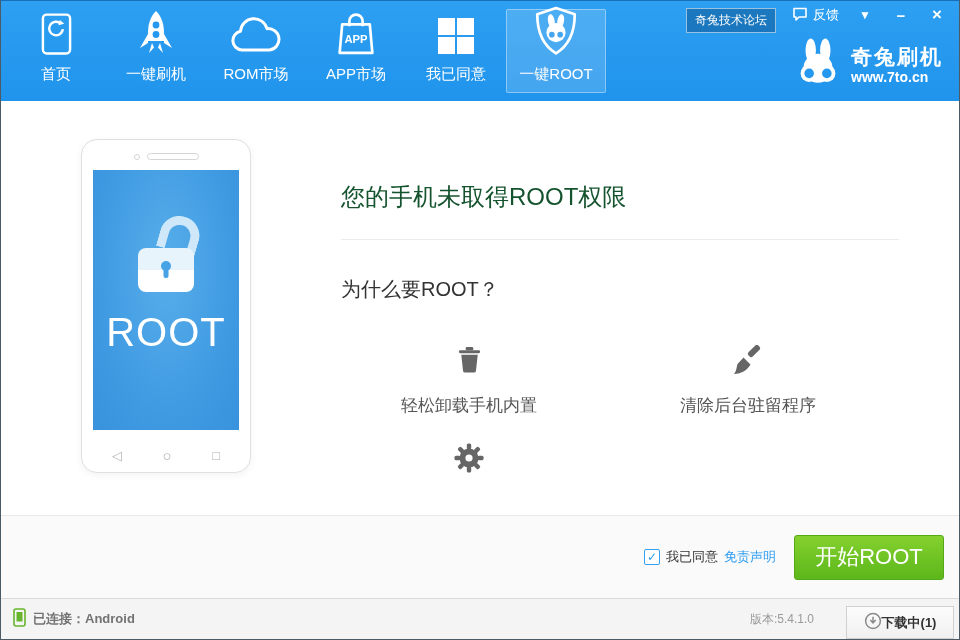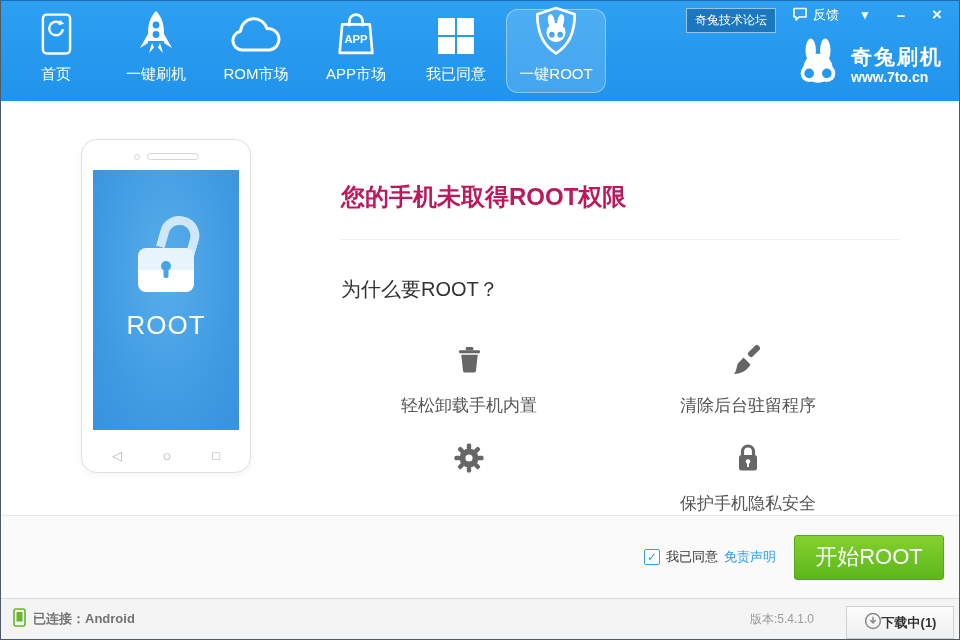--- a/index.html
+++ b/index.html
@@ -10,21 +10,21 @@
 
   
   .header { position:relative; height:100px; flex:0 0 100px;
             background:linear-gradient(#2da0f2,#2093ec); }
   .tabs { position:absolute; left:5px; top:0; height:100px; display:flex; }
   .tab { width:100px; height:84px; margin-top:8px; display:flex; flex-direction:column;
          align-items:center; justify-content:flex-end; padding-bottom:8px; gap:9px;
          color:#fff; font-size:15px; cursor:default; border:1px solid transparent; }
   .tab .ticon { height:48px; display:flex; align-items:flex-end; justify-content:center; }
   .tab.active { background:rgba(255,255,255,0.16); border:1px solid rgba(255,255,255,0.38);
-                border-radius:12px; }
+                border-radius:2px; }
   .winctl { position:absolute; top:0; right:0; height:28px; display:flex; align-items:center;
             gap:16px; padding-right:12px; color:#fff; }
   .forum-badge { background:rgba(6,62,116,0.40); border:1px solid rgba(255,255,255,0.55);
                  font-size:12px; padding:3px 8px; margin-top:10px; }
   .feedback { display:flex; align-items:center; gap:5px; font-size:13px; }
   .ctl-glyph { font-size:12px; width:20px; text-align:center; }
   .ctl-glyph.close { font-size:17px; font-weight:bold; }
   .ctl-glyph.minim { font-size:15px; font-weight:bold; }
   .brand { position:absolute; right:16px; top:36px; display:flex; align-items:center; gap:9px; color:#fff; }
   .brand-name { font-size:21px; font-weight:bold; letter-spacing:2px; line-height:1.15; }
@@ -45,27 +45,27 @@
   .shackle { position:absolute; right:-6px; top:-32px; width:40px; height:36px;
              border:9px solid #cfe8f9; border-bottom:none; border-radius:20px 20px 0 0;
              transform:rotate(16deg); }
   .lockbody { position:absolute; inset:0; border-radius:8px;
               background:linear-gradient(180deg,#e8f4fc 50%,#ffffff 50%); }
   .keyhole { position:absolute; left:50%; top:13px; transform:translateX(-50%);
              width:10px; height:10px; border-radius:50%; background:#47a3e6; }
   .keystem { position:absolute; left:50%; top:21px; transform:translateX(-50%);
              width:5px; height:9px; background:#47a3e6; border-radius:0 0 2px 2px; }
   .screen-label { position:absolute; left:0; right:0; top:140px; text-align:center;
-                  color:#fff; font-size:26px; letter-spacing:1px; }
+                  color:#fff; font-size:40px; letter-spacing:1px; }
   .phone-nav { position:absolute; bottom:9px; left:0; right:0; display:flex;
                justify-content:space-between; padding:0 30px; color:#b3b3b3; align-items:center; }
   .phone-nav span { font-size:13px; line-height:1; }
 
   .content { position:absolute; left:340px; top:0; right:60px; }
-  .page-title { margin-top:80px; font-size:24px; font-weight:bold; color:#be185d; }
+  .page-title { margin-top:80px; font-size:24px; font-weight:normal; color:#14532d; }
   .divider { margin-top:26px; height:1px; background:#ececec; }
   .why-title { margin-top:36px; font-size:20px; color:#333; }
   .features { margin-top:42px; display:grid; grid-template-columns:256px 1fr; row-gap:26px; }
   .feature { display:flex; align-items:center; gap:15px;flex-direction:column; }
   .feature-label { font-size:17px; color:#555; }
 
   
   .action-bar { height:83px; flex:0 0 83px; background:#fafafa; border-top:1px solid #e9e9e9;
                 display:flex; align-items:center; justify-content:flex-end; padding-right:15px; }
   .agree { display:flex; align-items:center; gap:6px; margin-right:18px; font-size:13px; }
@@ -269,31 +269,20 @@
                 <rect x="12.8" y="0.5" width="4.4" height="6" rx="1.5" transform="rotate(225 15 15)"></rect>
                 <rect x="12.8" y="0.5" width="4.4" height="6" rx="1.5" transform="rotate(270 15 15)"></rect>
                 <rect x="12.8" y="0.5" width="4.4" height="6" rx="1.5" transform="rotate(315 15 15)"></rect>
                 <circle cx="15" cy="15" r="9.5"></circle>
               </g>
               <circle cx="15" cy="15" r="3.6" fill="#fff"></circle>
             </svg>
           </span>
         </div>
 
-        <div class="feature">
-          <span>
-            <svg width="30" height="30" viewBox="0 0 30 30">
-              <path d="M9.5 13 v-4.5 a5.5 5.5 0 0 1 11 0 v4.5" fill="none" stroke="#666" stroke-width="3.2"></path>
-              <rect x="6" y="12" width="18" height="15.5" rx="2.5" fill="#666"></rect>
-              <circle cx="15" cy="18.5" r="2.3" fill="#fff"></circle>
-              <rect x="14" y="19.5" width="2" height="4.5" fill="#fff"></rect>
-            </svg>
-          </span>
-          <span class="feature-label">保护手机隐私安全</span>
-        </div>
 
       </div>
     </div>
   </div>
 
   <div class="action-bar">
     <span class="agree">
       <span class="checkbox">
         <span>✓</span>
       </span>

